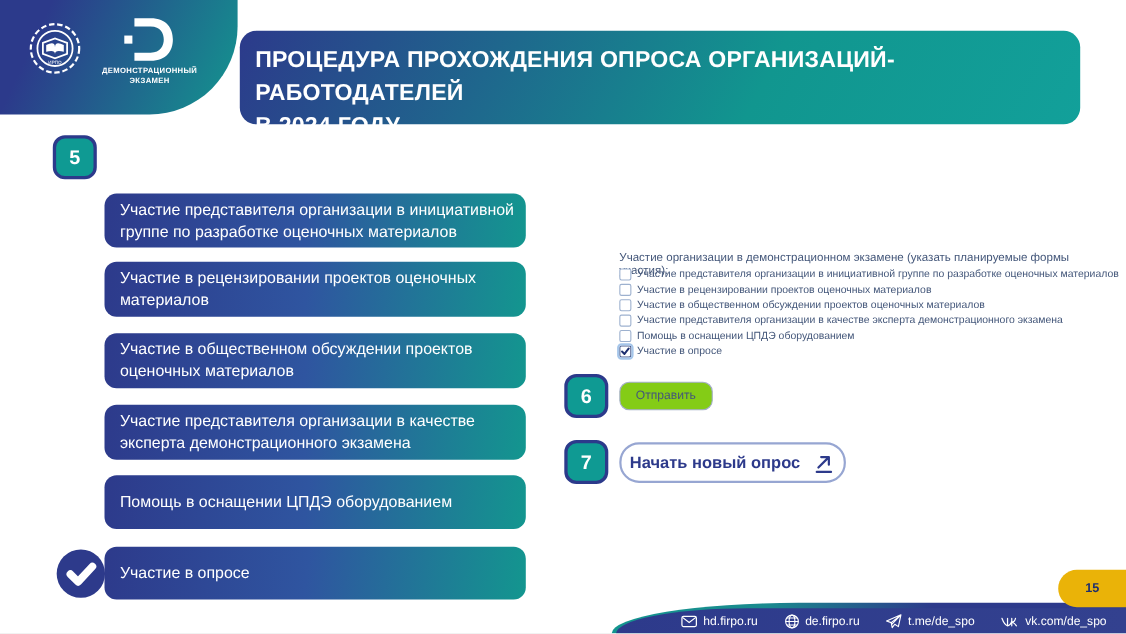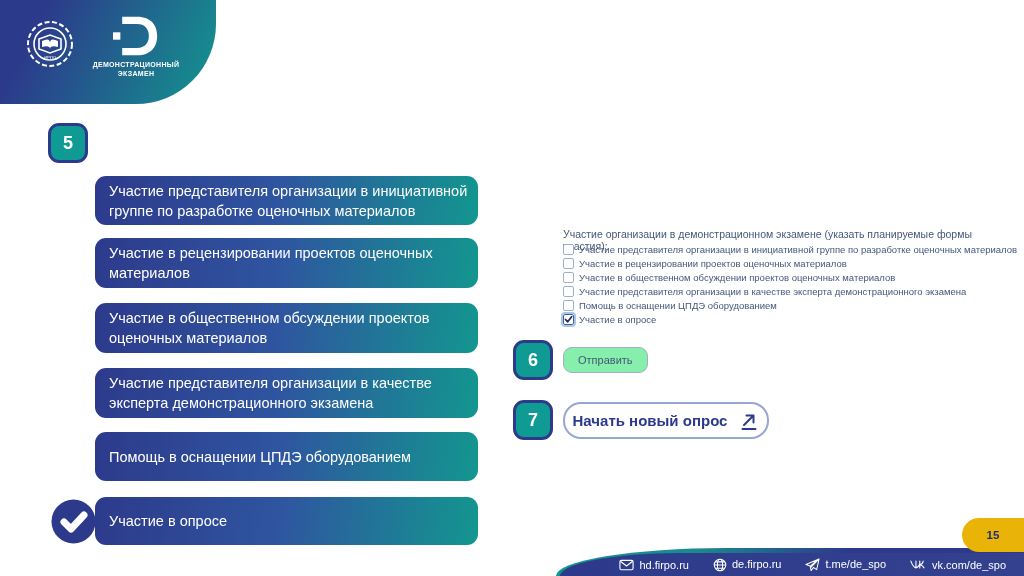--- a/index.html
+++ b/index.html
@@ -70,21 +70,21 @@
     width:9px;height:9px;border:1px solid #9db1cf;border-radius:2px;
     background:#fff;flex:none;position:relative;
   }
   .cb.checked{
     border:1px solid #4a5a8a;outline:2px solid #a6c6ea;outline-offset:0;
   }
   .cb.checked svg{position:absolute;left:0px;top:0px;}
   .cb-label{color:#44577a;font-size:9.5px;white-space:nowrap;}
   .send-btn{
     position:absolute;left:563px;top:347px;height:26px;padding:0 14px;
-    background:#86efac;border:1.5px solid #a3aec6;border-radius:9px;
+    background:#84cc16;border:1.5px solid #a3aec6;border-radius:9px;
     color:#44577a;font-size:11px;font-family:"Liberation Sans",sans-serif;
     display:flex;align-items:center;cursor:pointer;
   }
   .start-btn{
     position:absolute;left:563px;top:402px;width:206px;height:37px;
     background:#fff;border:2px solid #97a6d2;border-radius:18px;
     color:#2d3a8b;font-size:15px;font-weight:bold;
     font-family:"Liberation Sans",sans-serif;
     display:flex;align-items:center;justify-content:center;gap:12px;cursor:pointer;
   }
@@ -96,21 +96,21 @@
   }
   .footer-blue{
     position:absolute;left:560px;right:0;bottom:0;height:23px;
     background:linear-gradient(90deg,#2d3a8b 0%,#33418f 100%);
     border-top-left-radius:120px 23px;
   }
   .footer-links{
     position:absolute;right:18px;bottom:4px;display:flex;gap:24px;
     align-items:center;
   }
-  .flink{display:flex;align-items:flex-start;gap:5px;color:#fff;font-size:11px;cursor:pointer;}
+  .flink{display:flex;align-items:center;gap:5px;color:#fff;font-size:11px;cursor:pointer;}
   .page-badge{
     position:absolute;right:0;bottom:24px;width:62px;height:34px;
     background:#eab308;border-radius:17px 0 0 17px;
     color:#1e2f6e;font-weight:bold;font-size:11.5px;
     display:flex;align-items:center;justify-content:center;
   }
 </style>
 </head>
 <body>
 
@@ -127,20 +127,24 @@
     <svg class="de-logo" width="52" height="46" viewBox="0 0 56 50">
       <path d="M13 4 H29 C45 4 51 14 51 25 C51 36 45 46 29 46 H13 V38 H29 C39 38 42 31 42 25 C42 19 39 12 29 12 H13 Z" fill="#ffffff"></path>
       <rect x="3" y="21" width="8" height="8" fill="#ffffff"></rect>
     </svg>
     <div class="de-caption">
       <span>ДЕМОНСТРАЦИОННЫЙ</span><br>
       <span>ЭКЗАМЕН</span>
     </div>
   </div>
 
+  <div class="title-banner">
+    <div>ПРОЦЕДУРА ПРОХОЖДЕНИЯ ОПРОСА ОРГАНИЗАЦИЙ-РАБОТОДАТЕЛЕЙ</div>
+    <div>В 2024 ГОДУ</div>
+  </div>
 
   <div class="badge s5">5</div>
   <div class="opt o1">Участие представителя организации в инициативной группе по разработке оценочных материалов</div>
   <div class="opt o2">Участие в рецензировании проектов оценочных материалов</div>
   <div class="opt o3">Участие в общественном обсуждении проектов оценочных материалов</div>
   <div class="opt o4">Участие представителя организации в качестве эксперта демонстрационного экзамена</div>
   <div class="opt o5">Помощь в оснащении ЦПДЭ оборудованием</div>
   <div class="check-badge">
     <svg width="45" height="45" viewBox="0 0 45 45">
       <circle cx="22.5" cy="22.5" r="22" fill="#2d3a8b"></circle>

